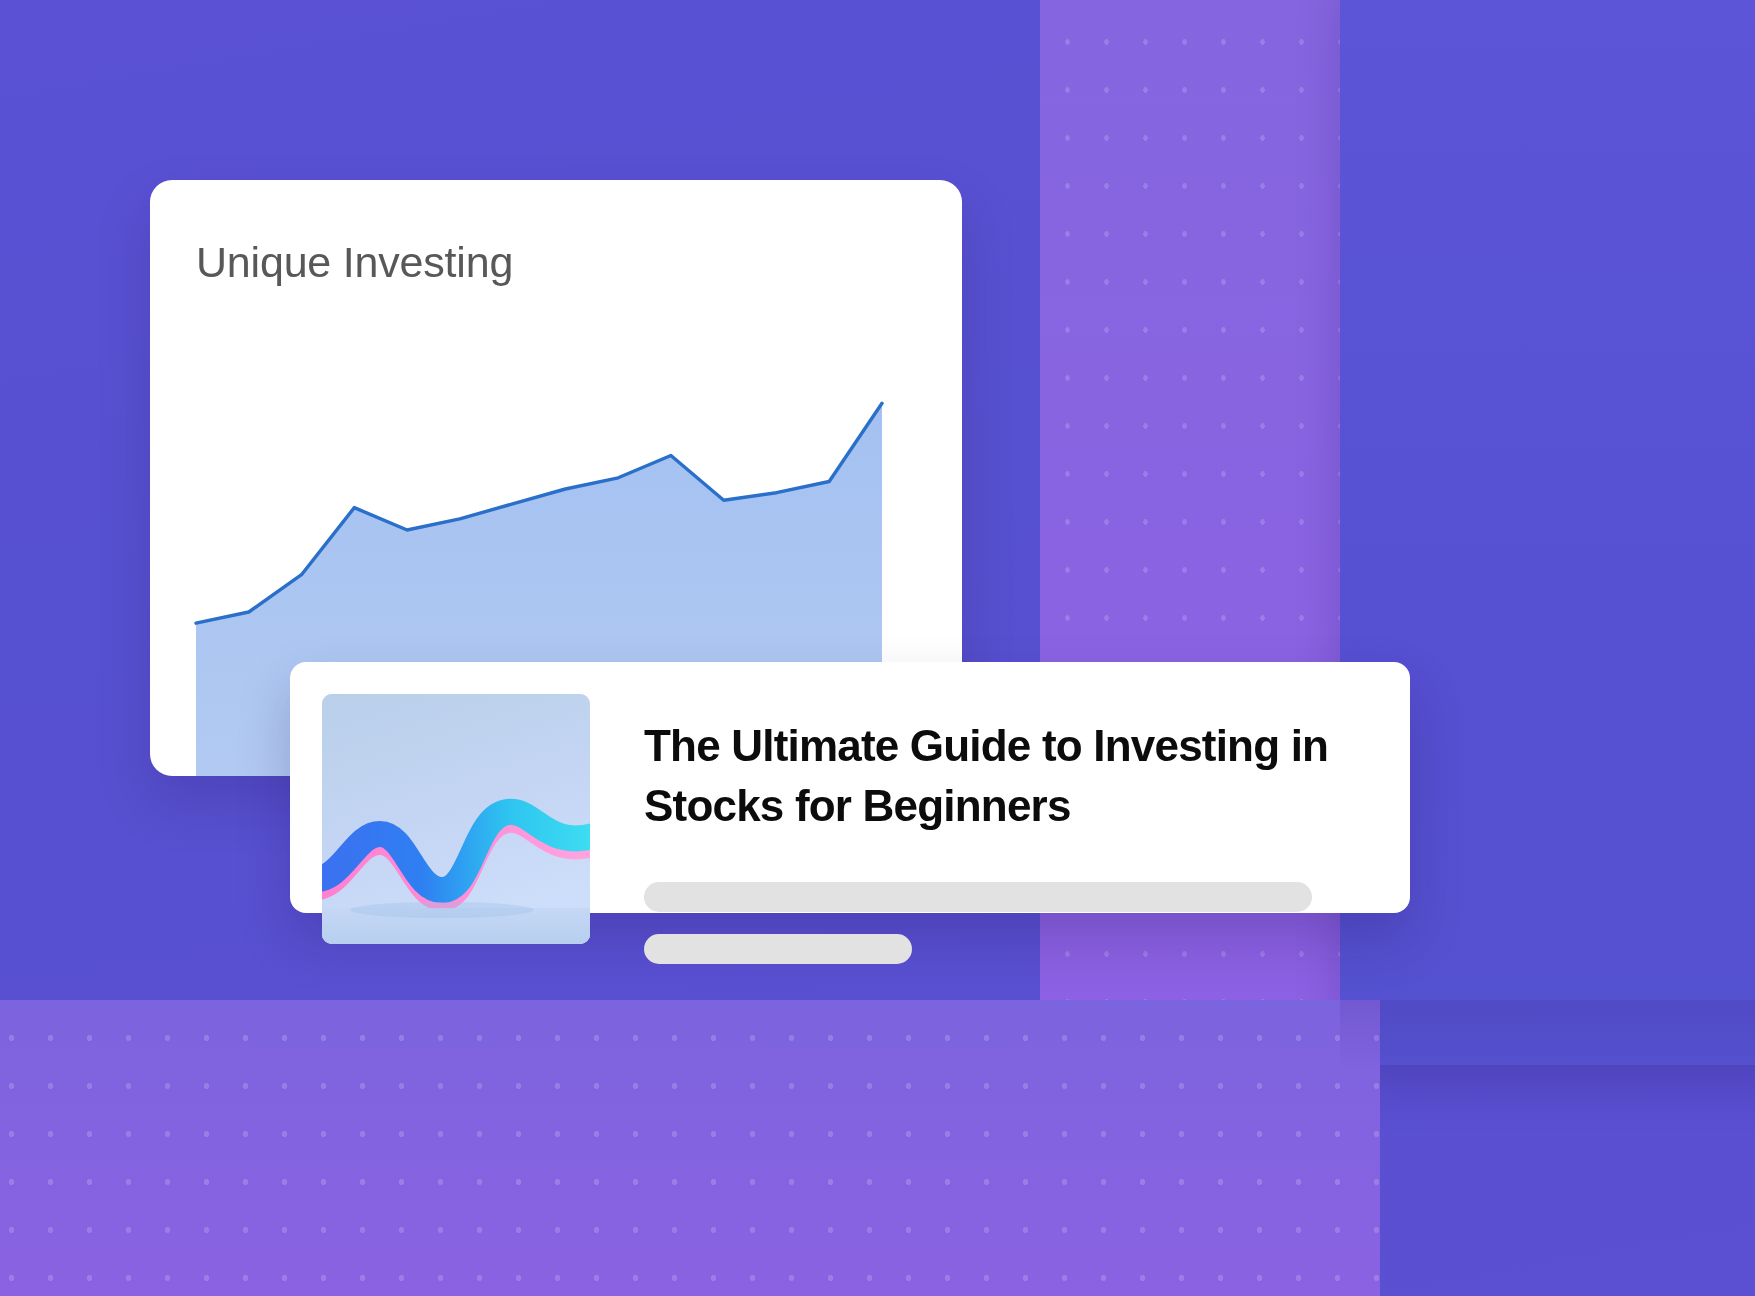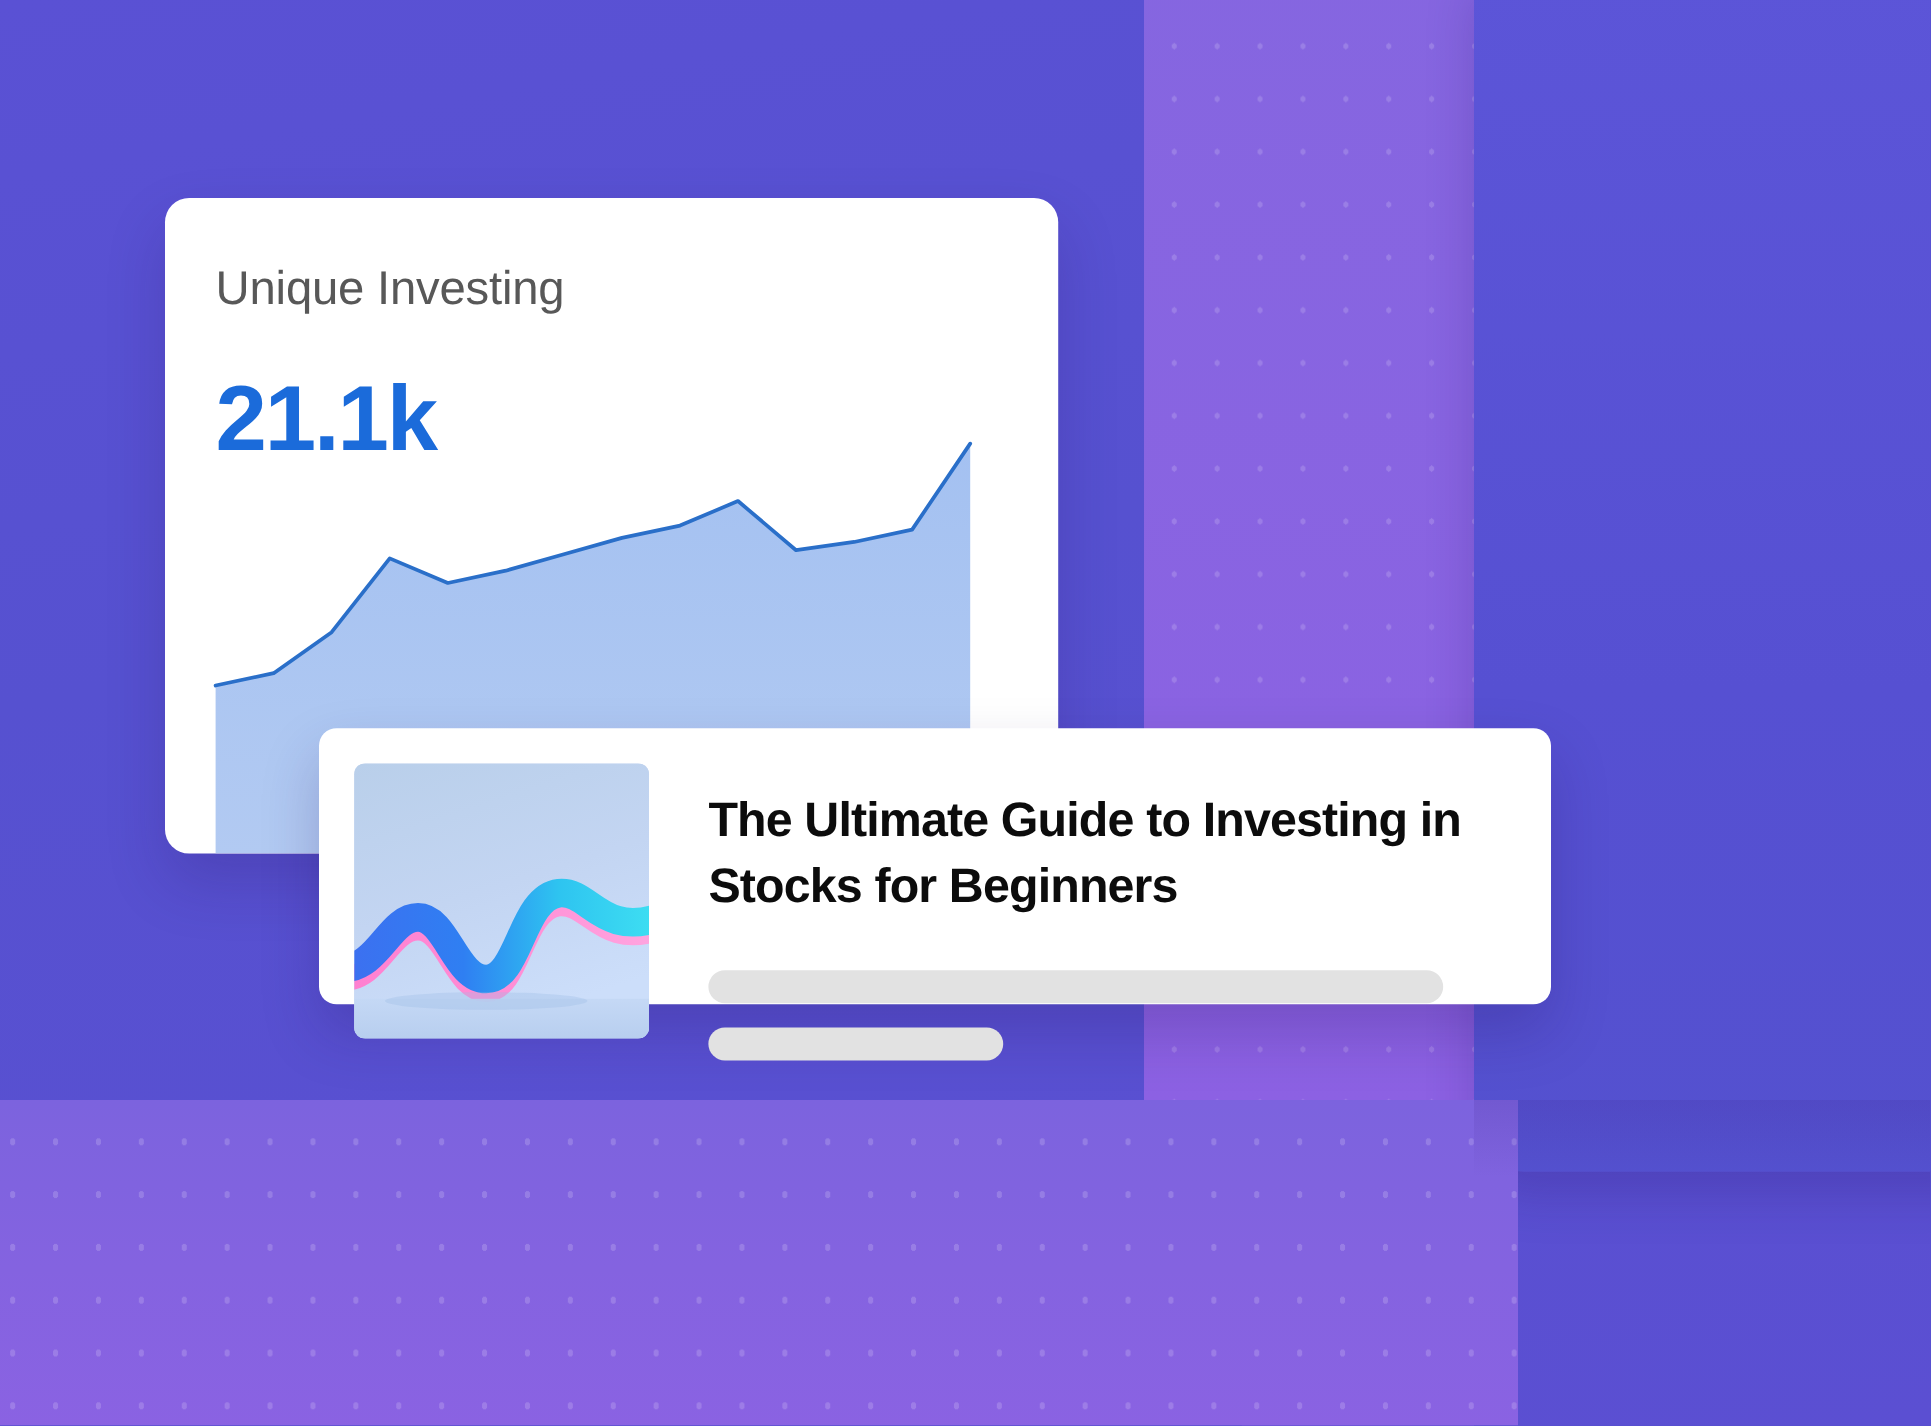--- a/index.html
+++ b/index.html
@@ -124,21 +124,20 @@
   <div class="bg-col-mid"></div>
   <div class="bg-panel-right"></div>
   <div class="bg-band-bottom"></div>
   <div class="bg-band-shadow"></div>
 </div>
 
 <div class="visitors-card">
 
   <div class="visitors-title">Unique Investing</div>
 
-  <div class="visitors-value">21.1k</div>
 
   <div class="visitors-chart">
     <svg viewBox="0 0 812 420" preserveAspectRatio="none">
       <defs>
         <linearGradient id="areaFill" x1="0" y1="0" x2="0" y2="1">
           <stop offset="0%" stop-color="#a4c1f1"></stop>
           <stop offset="100%" stop-color="#b2caf2"></stop>
         </linearGradient>
       </defs>
 

